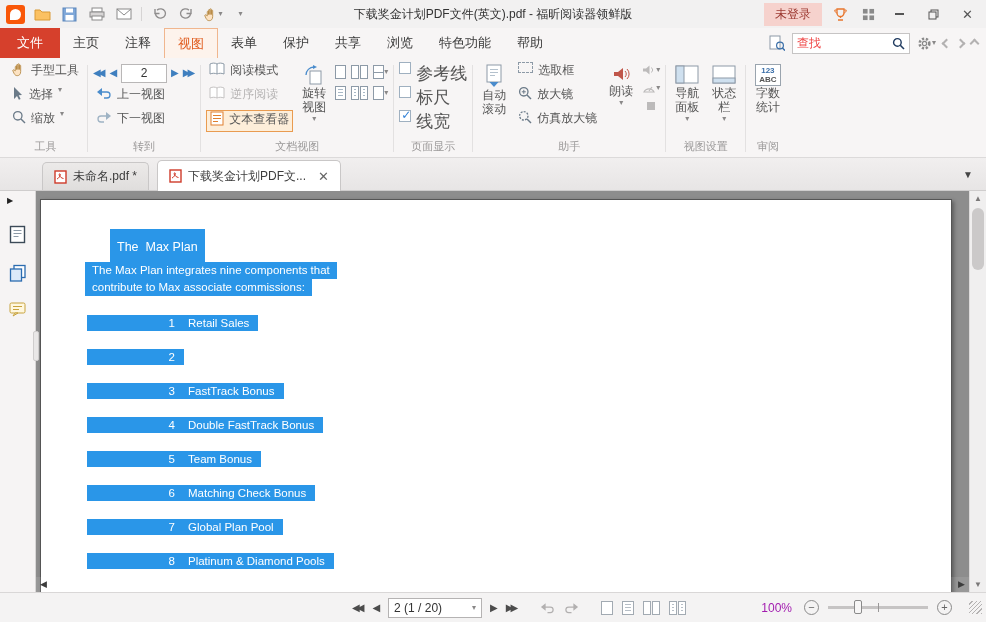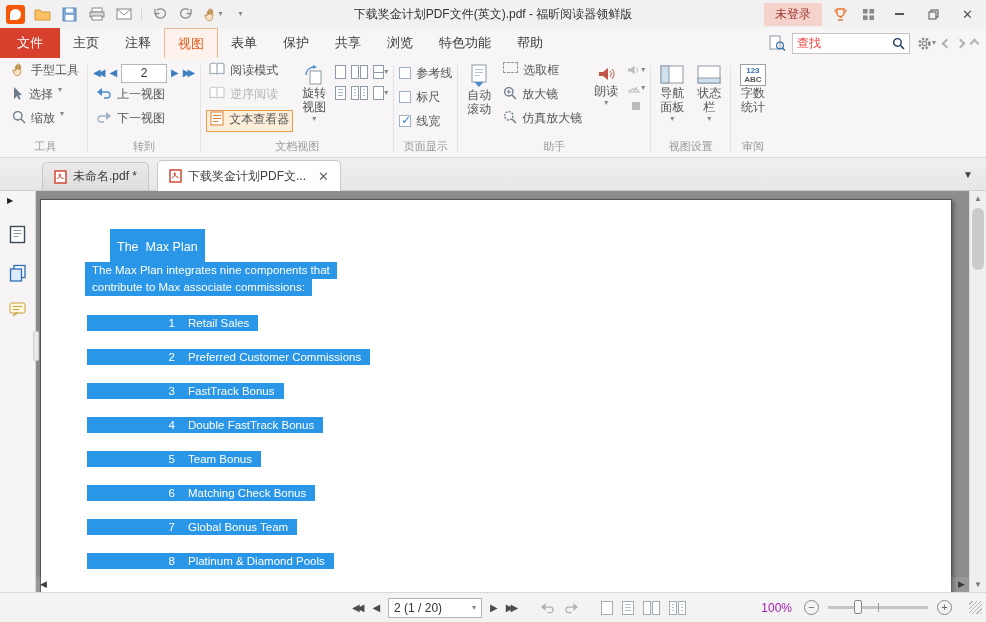--- a/index.html
+++ b/index.html
@@ -43,21 +43,21 @@
 .vsep{width:1px;background:#e3e1e1;margin:5px 0}
 .rstack{display:flex;flex-direction:column;gap:2px}
 .rsmall{display:flex;align-items:flex-start;gap:5px;height:22px;padding:0 3px;font-size:12px;color:#555;white-space:nowrap}
 .rbig{display:flex;flex-direction:column;align-items:center;gap:1px;padding:2px 4px;font-size:12px;color:#555;line-height:13px;text-align:center}
 .disabled{color:#b5b3b3}
 .gotonav{display:flex;align-items:center;gap:4px;height:22px}
 .navarw{color:#3f7fbf;font-size:10px;line-height:1}
 .navarw.dbl{letter-spacing:-3px;padding-right:3px}
 .pageinput{width:46px;height:19px;border:1px solid #b9b7b7;text-align:center;font-size:12px;color:#333;outline:none;background:#fff;font-family:inherit}
 .hl{border:1px solid #e99b50;background:#fdeeda}
-.cbrow{display:flex;align-items:center;gap:5px;height:22px;font-size:12px;color:#555;white-space:nowrap}
+.cbrow{display:flex;align-items:flex-start;gap:5px;height:22px;font-size:17px;color:#555;white-space:nowrap}
 .cb{width:12px;height:12px;border:1px solid #9fb0c0;background:#fff;position:relative;flex:0 0 auto}
 .cb.on::after{content:"✓";position:absolute;left:1px;top:-3px;color:#2f7fd6;font-size:12px}
 .pg{width:11px;height:14px;border:1px solid #8d9aa7;background:#fff;position:relative;flex:0 0 auto}
 .pg.lines::after{content:"";position:absolute;left:2px;right:2px;top:2px;height:9px;background:repeating-linear-gradient(#a9b8c6 0 1px,transparent 1px 3px)}
 .pg.split::after{content:"";position:absolute;left:0;right:0;top:6px;height:1px;background:#8d9aa7}
 .pgpair{display:flex;gap:1px}
 .pgpair .pg{width:8px}
 .marq{width:15px;height:11px;border:1px dashed #8d9aa7;flex:0 0 auto}
 .icw{display:flex;align-items:center;justify-content:center}
 .wcbadge{display:flex;flex-direction:column;align-items:center;border:1px solid #9aa4ae;background:#fff;padding:1px 3px;line-height:9px;font-size:8px;font-weight:bold}
@@ -584,26 +584,26 @@
         </button>
       <span class="side-grip"></span>
     </div>
 
     <div class="docwrap">
       <div class="page">
         <span class="bar t" style="left:69px;top:29px">The  Max Plan</span>
         <span class="bar i" style="left:44px;top:62px">The Max Plan integrates nine components that</span>
         <span class="bar i" style="left:44px;top:79px">contribute to Max associate commissions:</span>
         <span class="bar" style="left:46px;top:115px"><span class="num">1</span><span class="lbl">Retail Sales</span></span>
-        <span class="bar" style="left:46px;top:149px"><span class="num">2</span><span class="lbl">Preferred Customer Commissions</span></span>
+        <span class="bar" style="left:46px;top:149px"><span class="num">2</span></span>
         <span class="bar" style="left:46px;top:183px"><span class="num">3</span><span class="lbl">FastTrack Bonus</span></span>
         <span class="bar" style="left:46px;top:217px"><span class="num">4</span><span class="lbl">Double FastTrack Bonus</span></span>
         <span class="bar" style="left:46px;top:251px"><span class="num">5</span><span class="lbl">Team Bonus</span></span>
         <span class="bar" style="left:46px;top:285px"><span class="num">6</span><span class="lbl">Matching Check Bonus</span></span>
-        <span class="bar" style="left:46px;top:319px"><span class="num">7</span><span class="lbl">Global Bonus Team</span></span>
+        <span class="bar" style="left:46px;top:319px"><span class="num">7</span><span class="lbl">Global Plan Pool</span></span>
         <span class="bar" style="left:46px;top:353px"><span class="num">8</span><span class="lbl">Platinum &amp; Diamond Pools</span></span>
       </div>
       <div class="hscroll">
         <span class="hsarw">◀</span>
         <span class="hsarw">▶</span>
       </div>
     </div>
 
     <div class="vscroll">
       <span class="vsbtn" style="top:0">▲</span>

